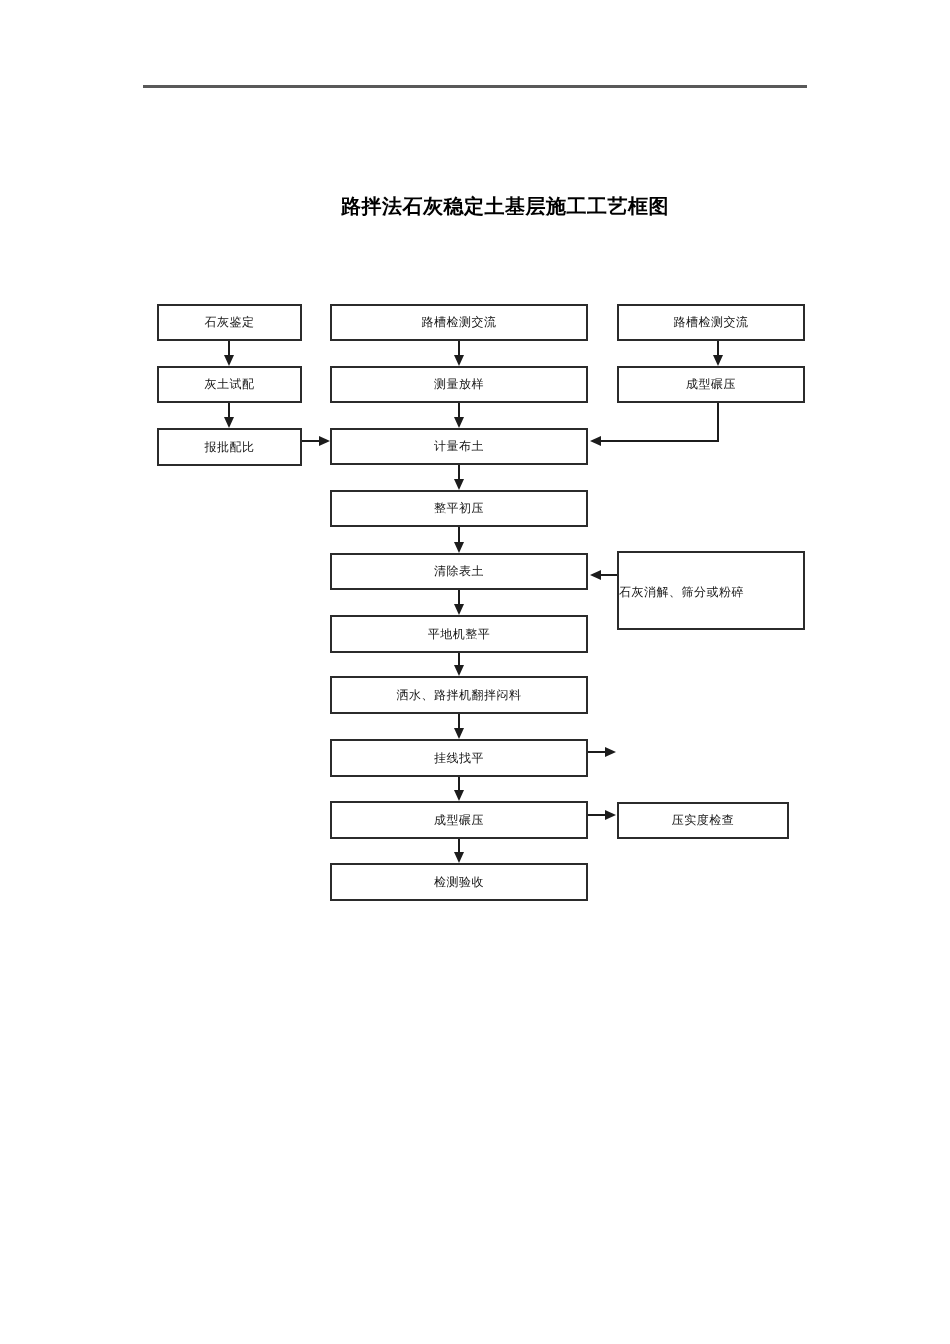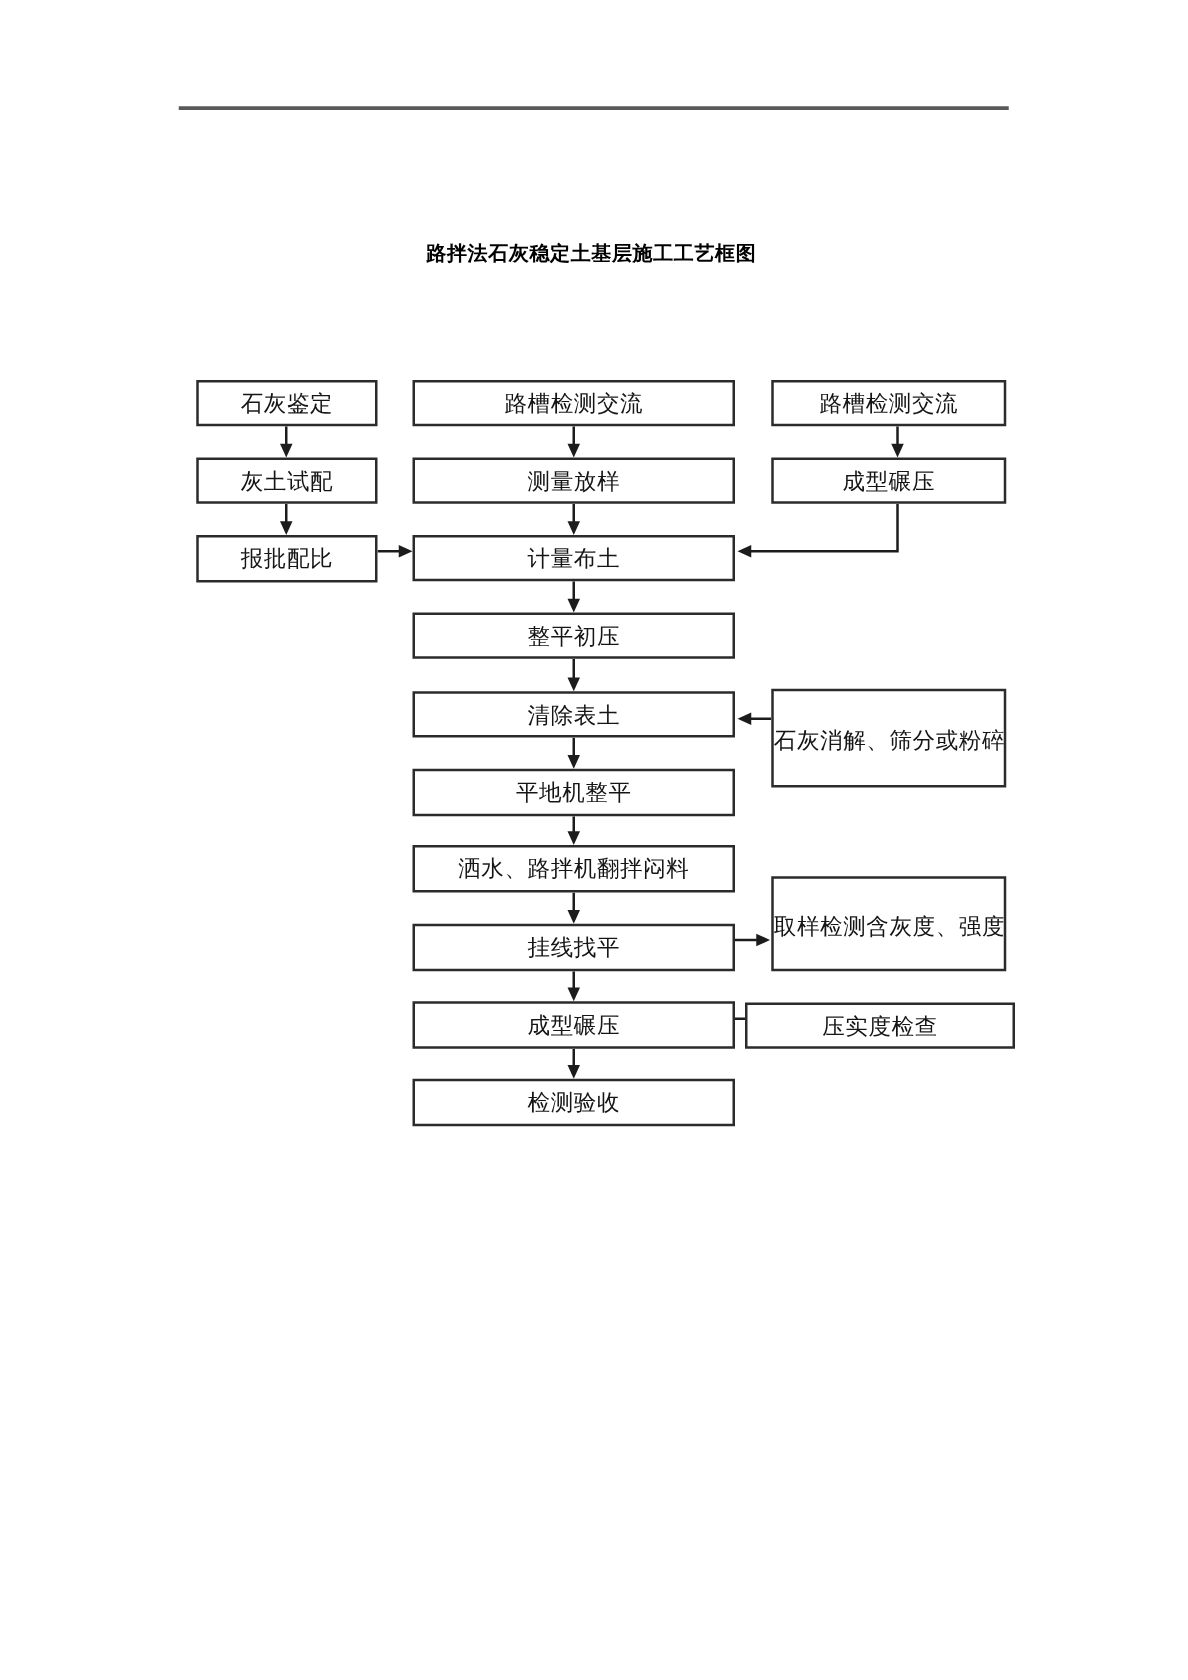--- a/index.html
+++ b/index.html
@@ -21,21 +21,21 @@
     left: 143px;
     top: 85px;
     width: 664px;
     height: 3px;
     background: #595959;
   }
   .doc-title {
     position: absolute;
     left: 341px;
     top: 193px;
-    font-size: 16px;
+    font-size: 20px;
     font-weight: bold;
     letter-spacing: 0.5px;
     white-space: nowrap;
     color: #000000;
   }
   .connectors {
     position: absolute;
     left: 0;
     top: 0;
     width: 950px;
@@ -52,21 +52,21 @@
     stroke: none;
   }
   .box {
     position: absolute;
     box-sizing: border-box;
     border: 2px solid #2b2b2b;
     background: #ffffff;
     display: flex;
     align-items: center;
     justify-content: center;
-    font-size: 18px;
+    font-size: 12px;
     letter-spacing: 0.5px;
     color: #151515;
     white-space: nowrap;
   }
   .box-2line {
     flex-direction: row;
     justify-content: flex-start;
     padding-top: 4px;
     line-height: 25px;
   }
@@ -203,21 +203,17 @@
   <div class="box" style="left:617px;top:304px;width:188px;height:37px">
     <span>路槽检测交流</span>
   </div>
   <div class="box" style="left:617px;top:366px;width:188px;height:37px">
     <span>成型碾压</span>
   </div>
   <div class="box box-2line" style="left:617px;top:551px;width:188px;height:79px">
     <span>石灰消解、筛分或</span>
     <span>粉碎</span>
   </div>
-  <div class="box box-2line" style="left:617px;top:701px;width:188px;height:76px">
-    <span>取样检测含灰度、</span>
-    <span>强度</span>
-  </div>
-  <div class="box" style="left:596px;top:802px;width:216px;height:37px">
+  <div class="box" style="left:617px;top:802px;width:172px;height:37px">
     <span>压实度检查</span>
   </div>
 
 </div>
 
 </body></html>

